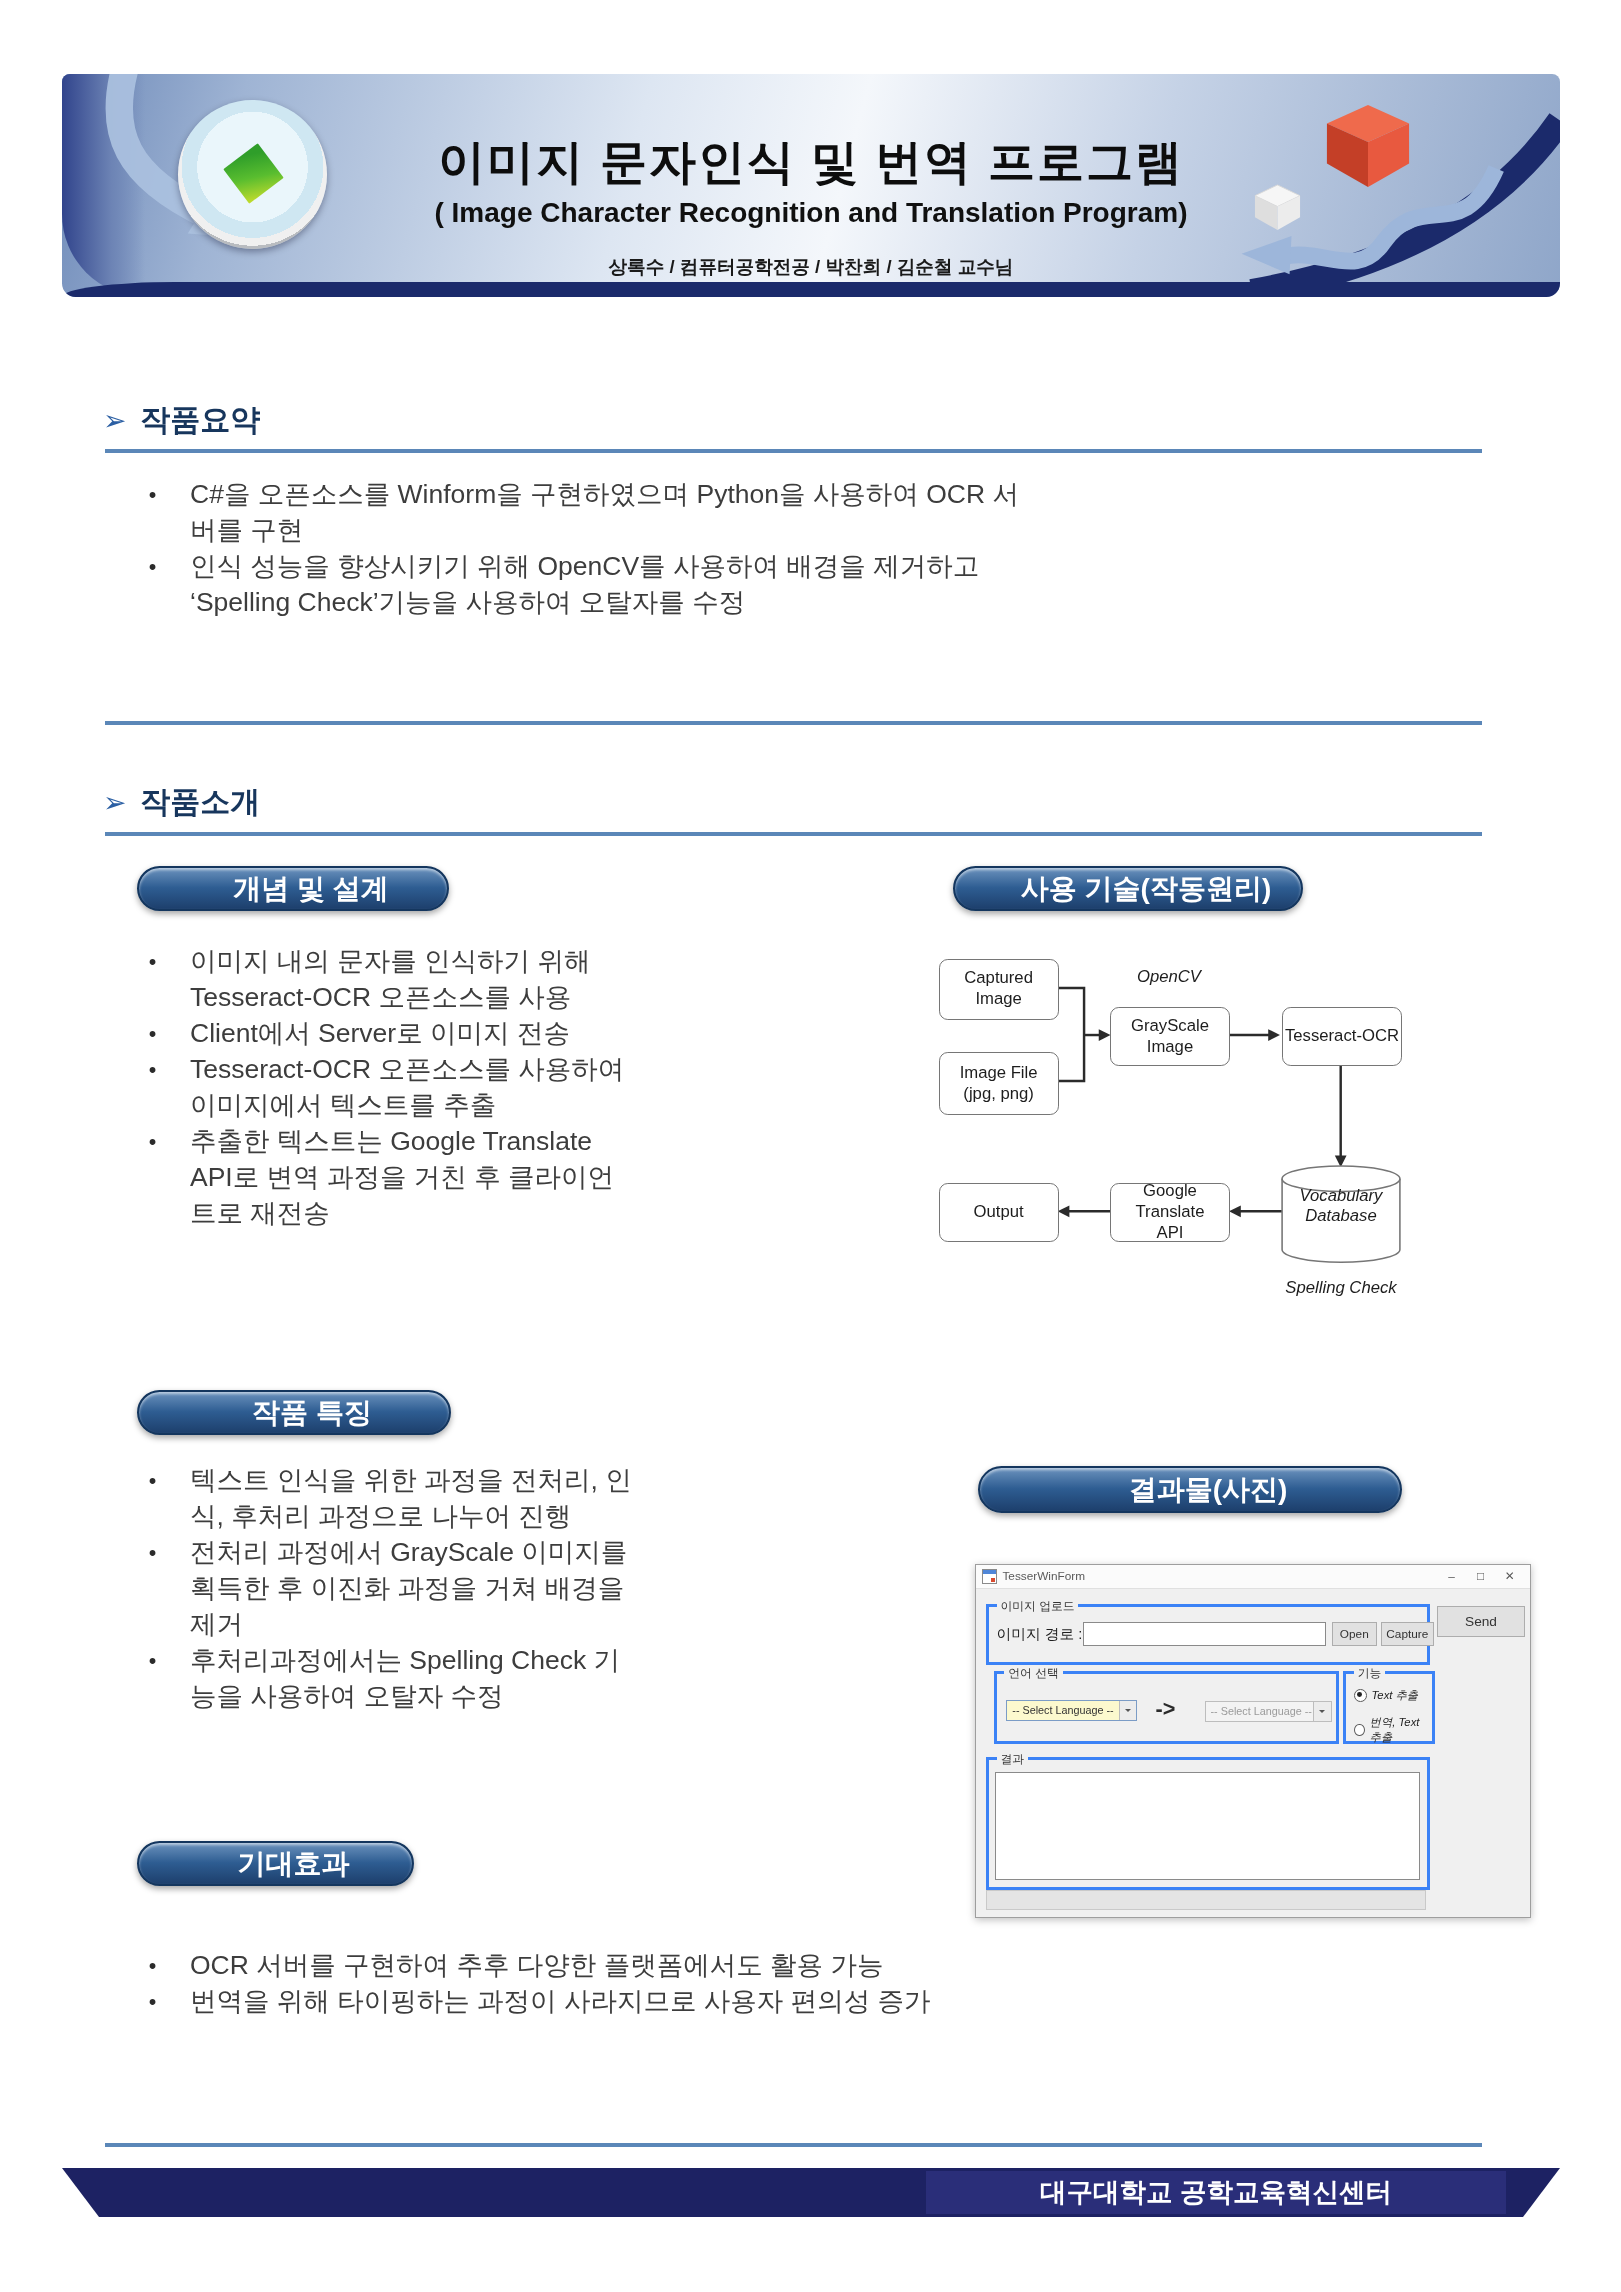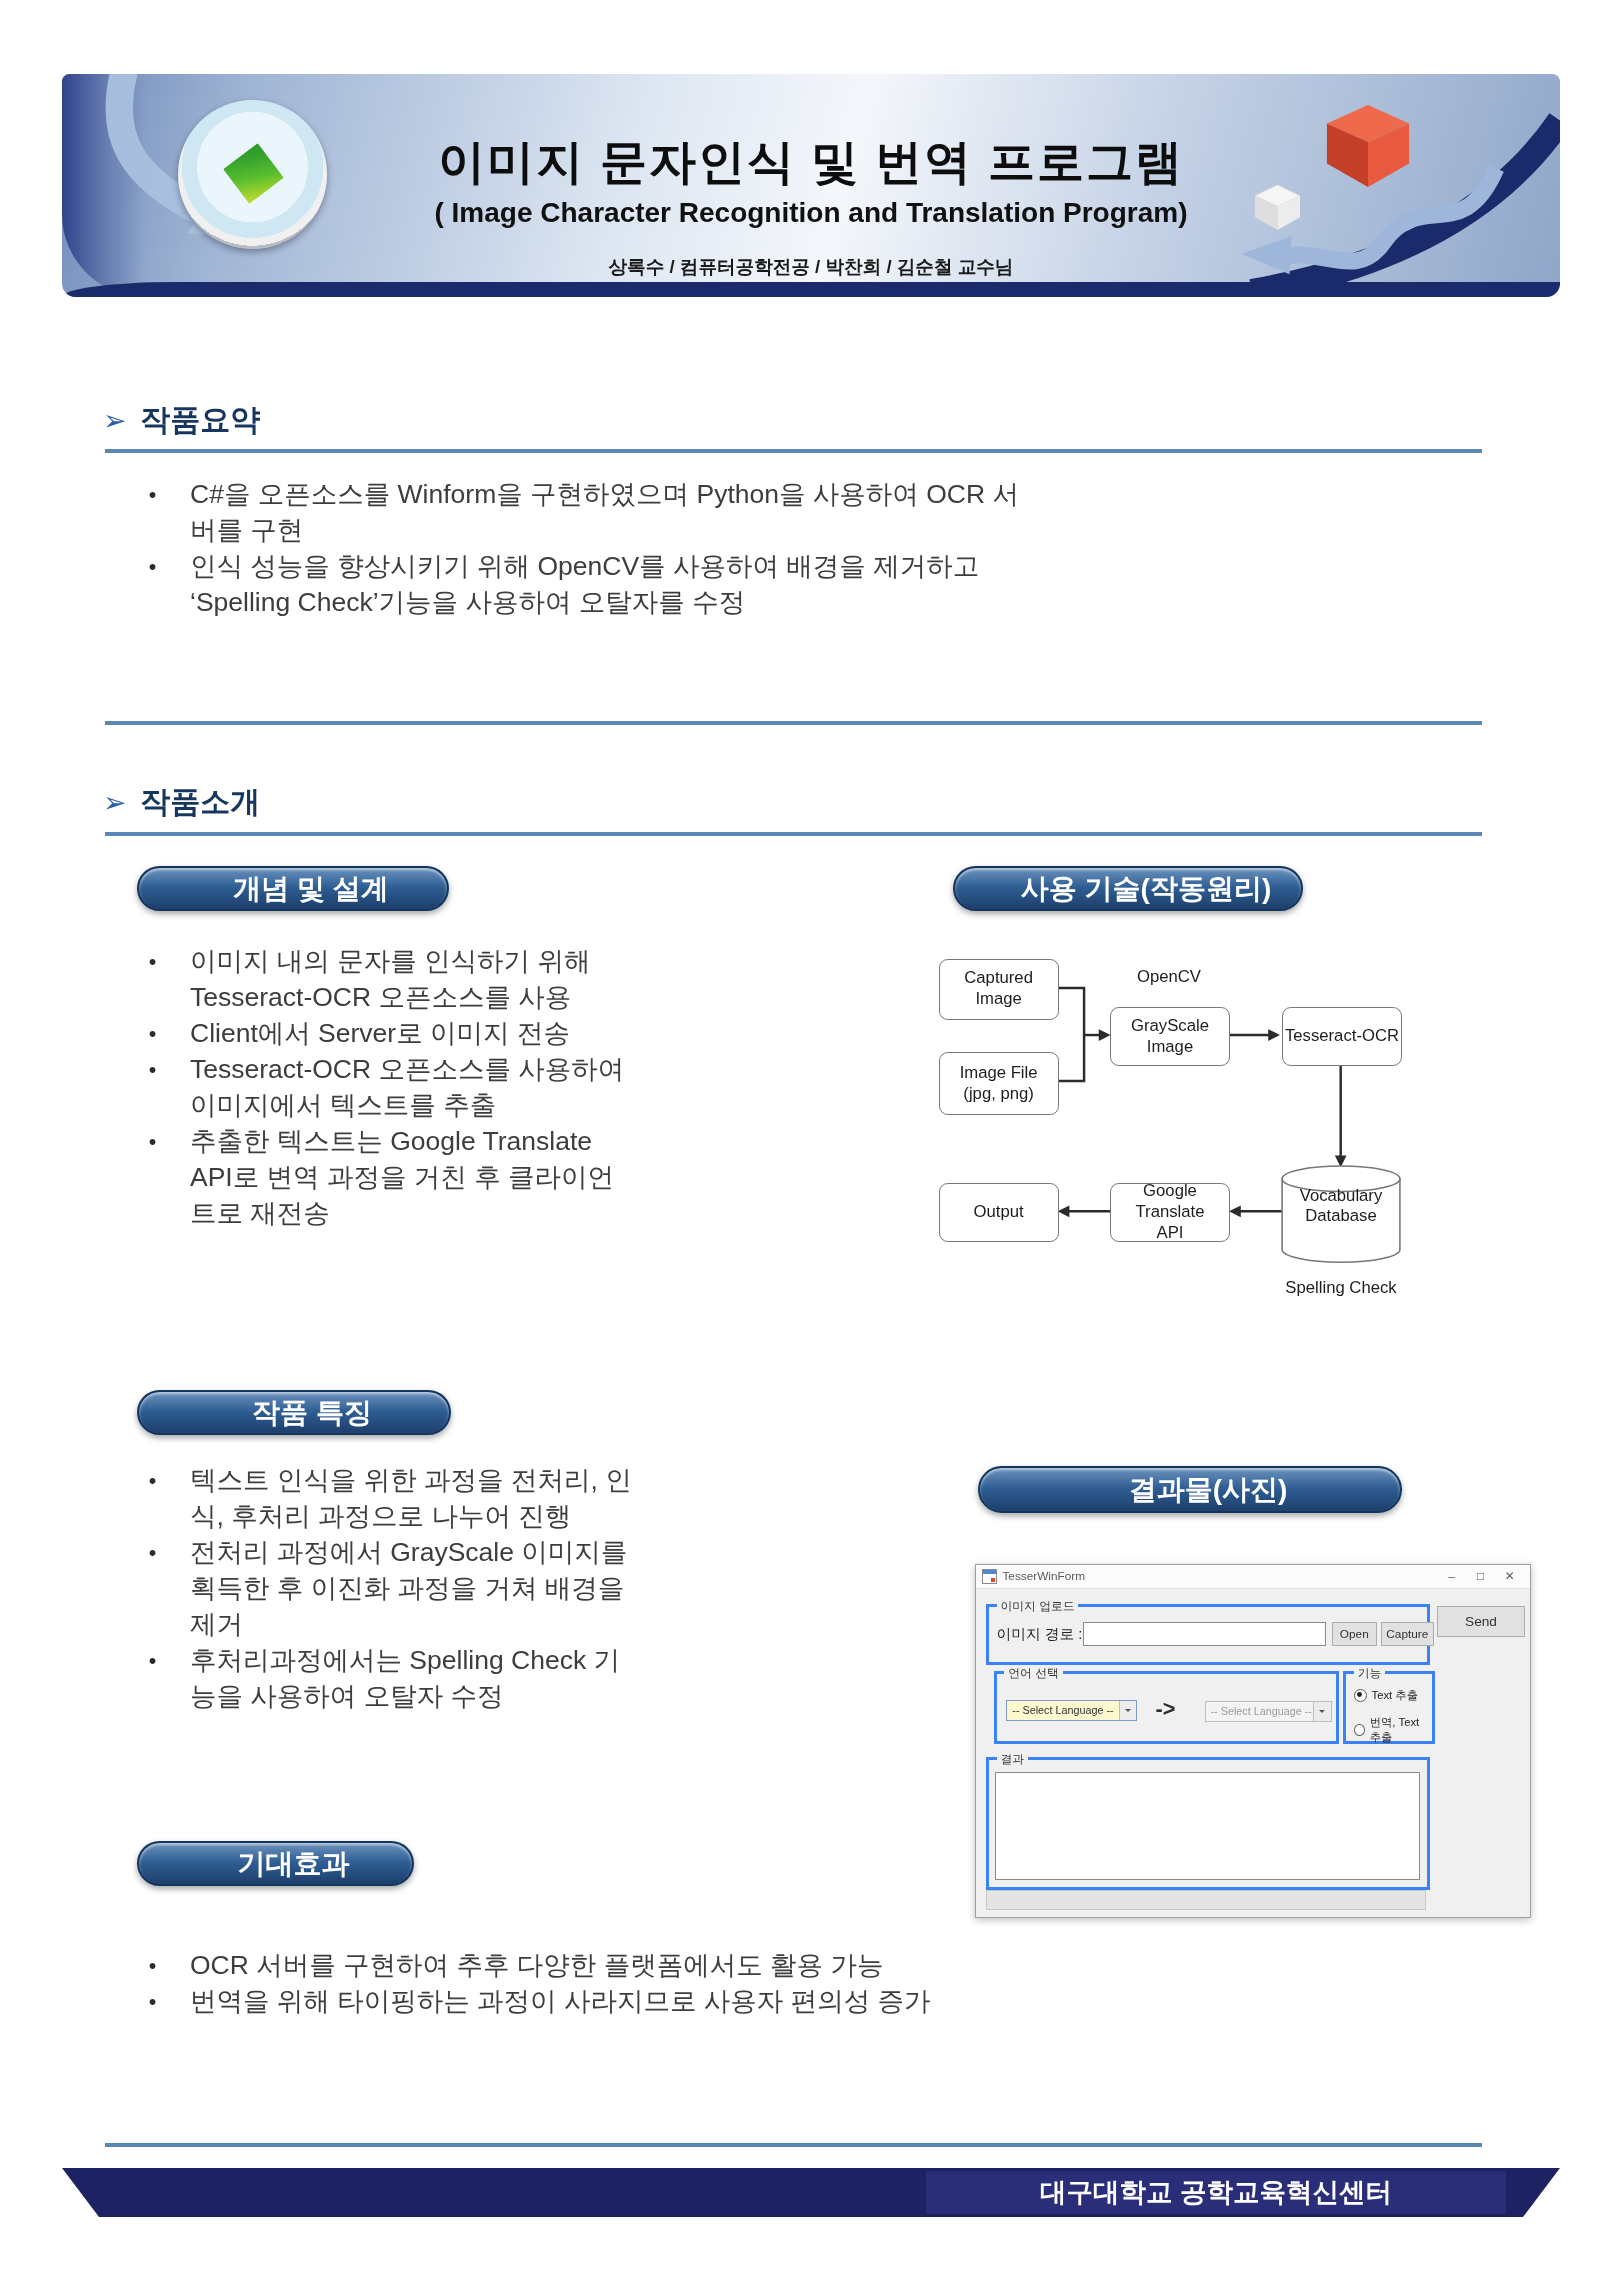--- a/index.html
+++ b/index.html
@@ -44,21 +44,21 @@
   
   .bullets { position:absolute; list-style:none; margin:0; padding:0; }
   .bullets li { position:relative; padding-left:53px; font-size:26.5px; line-height:36px; color:#3d3d3d; margin:0; }
   .bullets li::before { content:"•"; position:absolute; left:11.8px; top:1px; font-size:21.6px; color:#2b2b2b; }
 
   
   .flowchart { position:absolute; left:921px; top:941px; width:667px; height:382px; }
   .fc-box { position:absolute; background:#fff; border:1.6px solid #767676; border-radius:8.8px;
             display:flex; align-items:center; justify-content:center; text-align:center;
             font-size:16.7px; color:#1d1d1d; white-space:pre-line; line-height:1.25; }
-  .fc-label { position:absolute; text-align:center; font-size:16.7px; color:#1d1d1d; }
+  .fc-label { position:absolute; text-align:center; font-size:16.7px; color:#1d1d1d;font-style:italic; }
   .fc-arrows, .fc-cyl { position:absolute; left:0; top:0; }
 
   
   .appwin { position:absolute; left:975px; top:1564px; width:554px; height:352px; background:#f0f0f0;
             border:1px solid #9e9e9e; box-shadow:0 2px 7.8px rgba(0,0,0,.25); font-size:11.8px; color:#333; }
   .titlebar { position:absolute; left:0; top:0; right:0; height:23.5px; background:#fbfbfb; border-bottom:1px solid #e0e0e0;
               display:flex; align-items:center; padding:0 5.9px; box-sizing:border-box; }
   .win-ico { width:12.7px; height:12.7px; border:1px solid #8a8a8a; background:linear-gradient(#4f86d8 0 3.9px, #fff 3.9px);
              position:relative; margin-right:5.9px; }
   .win-ico::after { content:""; position:absolute; right:1px; bottom:1px; width:3.9px; height:3.9px; background:#d84b30; }
@@ -68,21 +68,21 @@
   .win-group-label { position:absolute; top:-7.8px; left:7.8px; background:#f0f0f0; padding:0 3.9px; font-size:11.8px; color:#333; }
   .tb { position:absolute; background:#fff; border:1px solid #8a8a8a; }
   .btn { position:absolute; background:#e1e1e1; border:1px solid #adadad; text-align:center; color:#333;
          display:flex; align-items:center; justify-content:center; }
   .combo { position:absolute; height:21.6px; border:1px solid #7b9cc6; background:#fcf9ce; font-size:10.8px;
            display:flex; align-items:center; padding-left:4.9px; box-sizing:border-box; color:#333; }
   .combo.disabled { background:#f3f3f3; border-color:#bdbdbd; color:#9b9b9b; }
   .combo .dd { position:absolute; right:0; top:0; bottom:0; width:16.7px; background:#ececec; border-left:1px solid #bdbdbd;
                display:flex; align-items:center; justify-content:center; }
   .combo .dd::after { content:""; border:3.9px solid transparent; border-top-color:#555; margin-top:3.9px; }
-  .radio-row { position:absolute; display:flex; align-items:center; gap:4.9px; font-size:11.3px; color:#222; }
+  .radio-row { position:absolute; display:flex; align-items:center; gap:4.9px; font-size:11.3px; color:#222;font-style:italic; }
   .radio { width:10.8px; height:10.8px; border:1px solid #5a5a5a; border-radius:50%; background:#fff; position:relative; }
   .radio.sel::after { content:""; position:absolute; left:2px; top:2px; width:4.9px; height:4.9px; border-radius:50%; background:#222; }
   .statusbar { position:absolute; background:#e4e4e4; border:1px solid #c9c9c9; }
 
   
   .footer-bar { position:absolute; left:62px; top:2168px; width:1498px; height:49px; background:#1d2263;
                 clip-path:polygon(0 0, 100% 0, calc(100% - 37px) 100%, 37px 100%); }
   .footer-inner { position:absolute; right:54px; top:2.9px; width:580px; height:43px; background:#2a2e79;
                   color:#fff; font-size:26.5px; font-weight:800; display:flex; align-items:center; justify-content:center; }
 </style>

